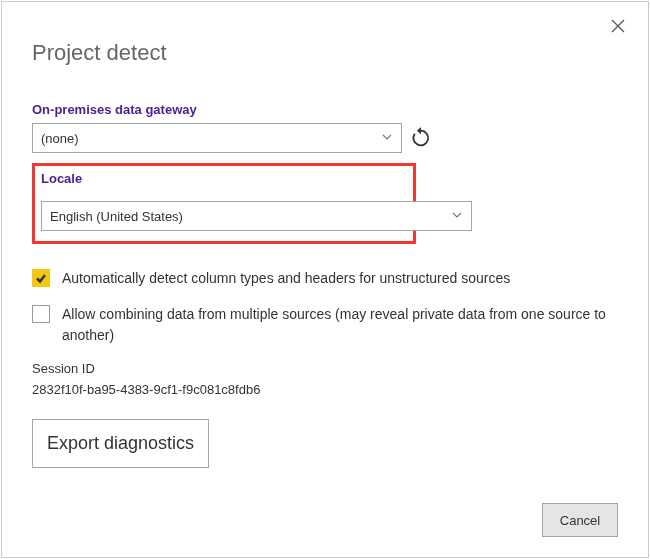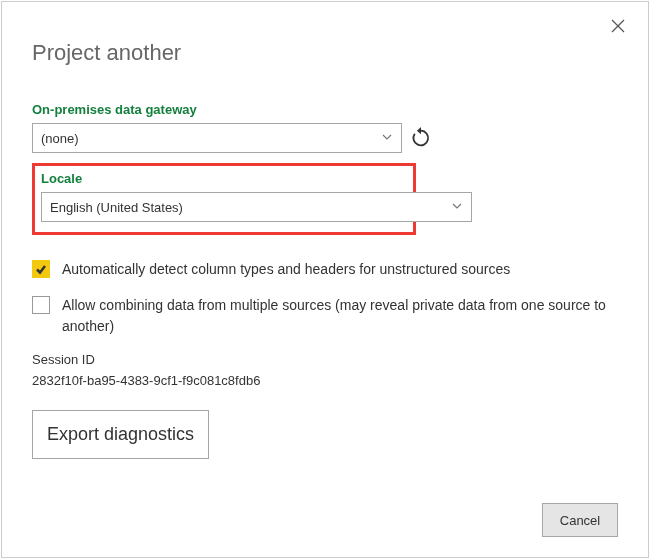--- a/index.html
+++ b/index.html
@@ -41,21 +41,21 @@
     .title {
       font-size: 22px;
       font-weight: 300;
       color: #666666;
       margin-top: 22px;
       margin-bottom: 36px;
     }
     .field-label {
       font-size: 13px;
       font-weight: 600;
-      color: #15803d;
+      color: #4c1d95;
       margin-bottom: 6px;
     }
     .gateway-row {
       display: flex;
       align-items: center;
       gap: 8px;
       margin-bottom: 10px;
     }
     .select-box {
       flex: 0 0 370px;
@@ -81,21 +81,21 @@
     }
     .highlight-frame {
       border: 3px solid #ee3a32;
       padding: 3px 6px 10px 6px;
       margin-top: 3px;
       margin-bottom: 24px;
       width: 384px;
     }
     .highlight-frame .field-label {
       margin-top: 2px;
-      margin-bottom: 6px;
+      margin-bottom: 15px;
     }
     .highlight-frame .select-box {
       flex: none;
       width: 431px;
     }
     .checkbox-row {
       display: flex;
       align-items: flex-start;
       gap: 12px;
       margin-bottom: 16px;
@@ -179,21 +179,21 @@
 
 <div class="outer-frame">
 
   <div class="close-btn">
     <svg viewBox="0 0 16 16">
       <line x1="2" y1="2" x2="14" y2="14" stroke="currentColor" stroke-width="1.3"></line>
       <line x1="14" y1="2" x2="2" y2="14" stroke="currentColor" stroke-width="1.3"></line>
     </svg>
   </div>
 
-  <h1 class="title">Project another</h1>
+  <h1 class="title">Project detect</h1>
 
   <div class="field-label">On-premises data gateway</div>
   <div class="gateway-row">
     <div class="select-box">
       <span>(none)</span>
       <span class="chev">
         <svg width="12" height="12" viewBox="0 0 12 12">
             <polyline points="2,4 6,8 10,4" fill="none" stroke="currentColor" stroke-width="1.2"></polyline>
           </svg>
       </span>

